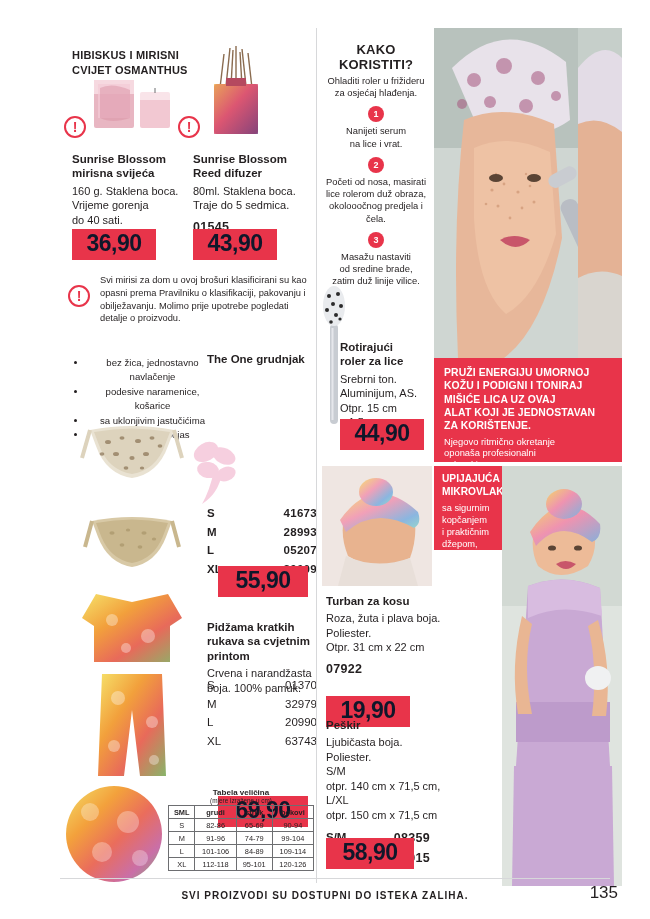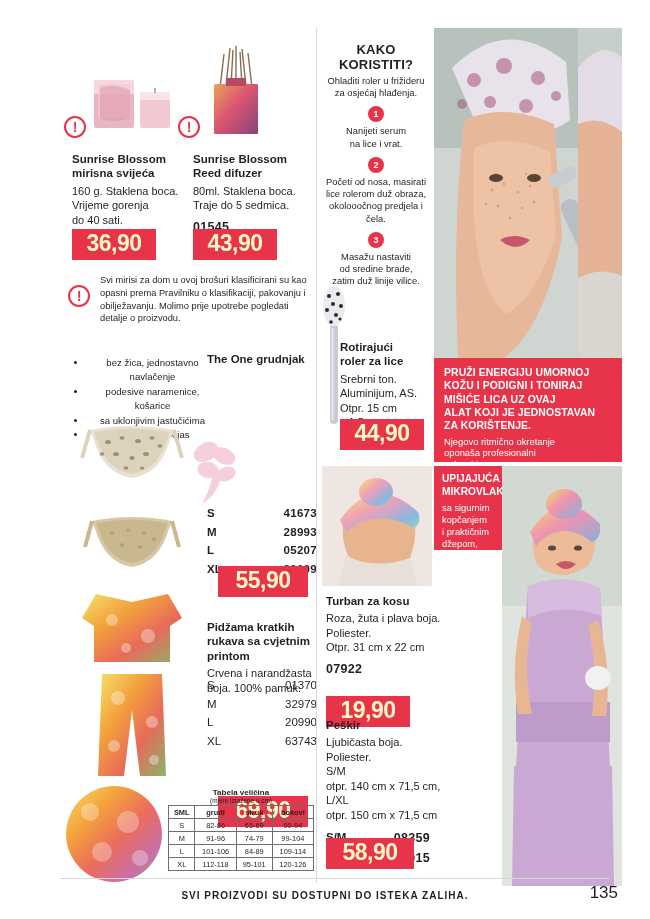--- a/index.html
+++ b/index.html
@@ -9,21 +9,21 @@
     background: #ffffff;
     font-family: "Liberation Sans", sans-serif;
     color: #231f20;
     position: relative;
     overflow: hidden;
   }
   .page { position:absolute; inset:0; }
 
   
   .price {
-    background:#e8344a; color:#fef9c3; font-weight:700;
+    background:#e8344a; color:#0f172a; font-weight:700;
     display:inline-block; text-align:center;
     font-size:23px; letter-spacing:-0.5px;
     padding:3px 10px 5px 10px; line-height:1;
   }
   .code { font-weight:700; font-size:12.5px; letter-spacing:0.3px; }
   .ttl { font-weight:700; font-size:11.5px; line-height:1.25; }
   .desc { font-size:11px; line-height:1.32; }
   .warn {
     width:22px;height:22px;border:2px solid #e8344a;border-radius:50%;
     color:#e8344a;font-weight:700;font-size:14px;line-height:18px;text-align:center;
@@ -157,20 +157,22 @@
   
   .flower{
     position:absolute; left:178px; top:430px; width:72px; height:78px; opacity:0.55;
   }
 </style>
 </head>
 <body>
 
 <div class="page">
 
+  <div class="hdr-left" style="white-space:pre-line">HIBISKUS I MIRISNI
+CVIJET OSMANTHUS</div>
 
   <svg class="img-candle" viewBox="0 0 92 60">
     <rect x="2" y="6" width="40" height="48" rx="2" fill="#e8b6c2"></rect>
     <rect x="2" y="6" width="40" height="14" fill="#f6d9e0"></rect>
     <rect x="6" y="10" width="32" height="34" fill="#f3cbd6" opacity="0.7"></rect>
     <path d="M8 14 Q20 8 38 16 L38 44 Q20 50 8 44 Z" fill="#d78ba0" opacity="0.45"></path>
     <rect x="48" y="18" width="30" height="36" rx="2" fill="#f2c8d2"></rect>
     <rect x="48" y="18" width="30" height="8" fill="#ffffff" opacity="0.5"></rect>
     <line x1="63" y1="14" x2="63" y2="19" stroke="#6d6e71" stroke-width="1"></line>
   </svg>

